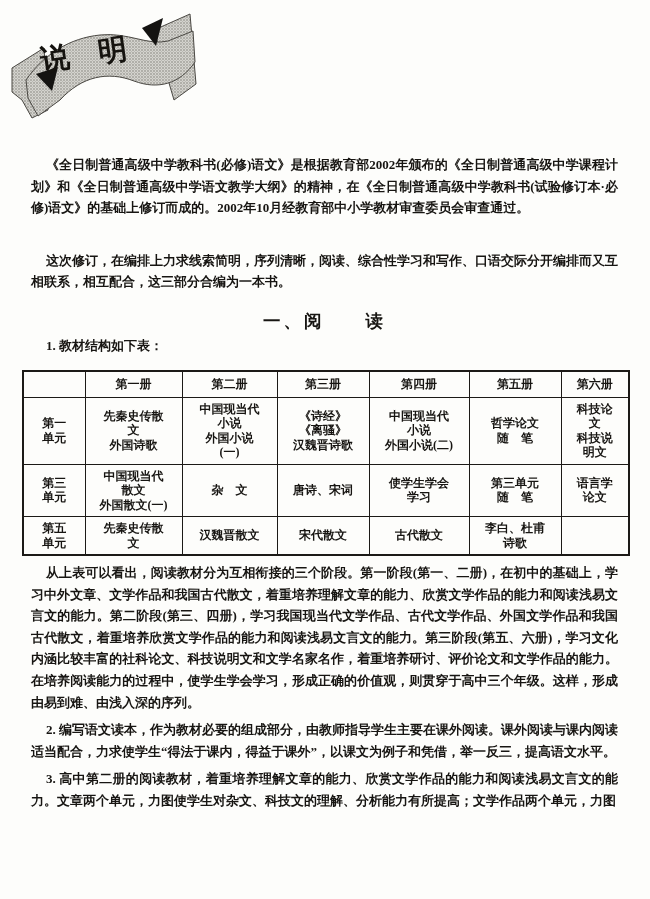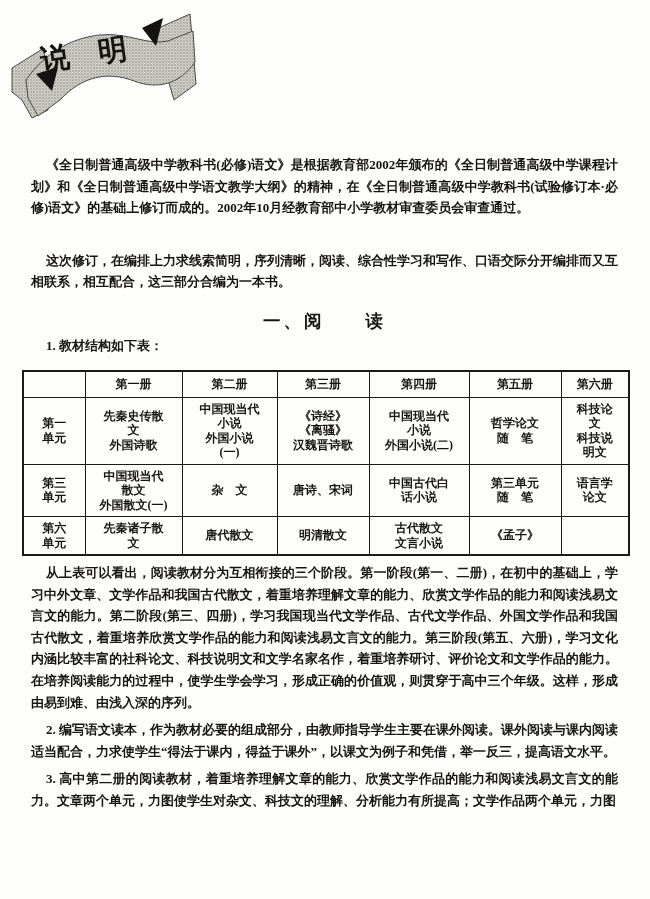--- a/index.html
+++ b/index.html
@@ -126,33 +126,32 @@
 随　笔</td>
           <td>科技论文
 科技说明文</td>
         </tr>
         <tr>
           <td>第三单元</td>
           <td>中国现当代散文
 外国散文(一)</td>
           <td>杂　文</td>
           <td>唐诗、宋词</td>
-          <td>中国古代白话小说</td>
+          <td>使学生学会学习</td>
           <td>第三单元
 随　笔</td>
           <td>语言学论文</td>
         </tr>
         <tr>
-          <td>第六单元</td>
-          <td>先秦诸子散文</td>
-          <td>唐代散文</td>
-          <td>明清散文</td>
-          <td>古代散文
-文言小说</td>
-          <td>《孟子》</td>
+          <td>第五单元</td>
+          <td>先秦史传散文</td>
+          <td>汉魏晋散文</td>
+          <td>宋代散文</td>
+          <td>古代散文</td>
+          <td>李白、杜甫诗歌</td>
           <td></td>
         </tr>
       </tbody>
     </table>
 
     <p class="para after-table">从上表可以看出，阅读教材分为互相衔接的三个阶段。第一阶段(第一、二册)，在初中的基础上，学习中外文章、文学作品和我国古代散文，着重培养理解文章的能力、欣赏文学作品的能力和阅读浅易文言文的能力。第二阶段(第三、四册)，学习我国现当代文学作品、古代文学作品、外国文学作品和我国古代散文，着重培养欣赏文学作品的能力和阅读浅易文言文的能力。第三阶段(第五、六册)，学习文化内涵比较丰富的社科论文、科技说明文和文学名家名作，着重培养研讨、评价论文和文学作品的能力。在培养阅读能力的过程中，使学生学会学习，形成正确的价值观，则贯穿于高中三个年级。这样，形成由易到难、由浅入深的序列。</p>
     <p class="para item-para">2. 编写语文读本，作为教材必要的组成部分，由教师指导学生主要在课外阅读。课外阅读与课内阅读适当配合，力求使学生“得法于课内，得益于课外”，以课文为例子和凭借，举一反三，提高语文水平。</p>
     <p class="para item-para">3. 高中第二册的阅读教材，着重培养理解文章的能力、欣赏文学作品的能力和阅读浅易文言文的能力。文章两个单元，力图使学生对杂文、科技文的理解、分析能力有所提高；文学作品两个单元，力图</p>
 
   </div>

